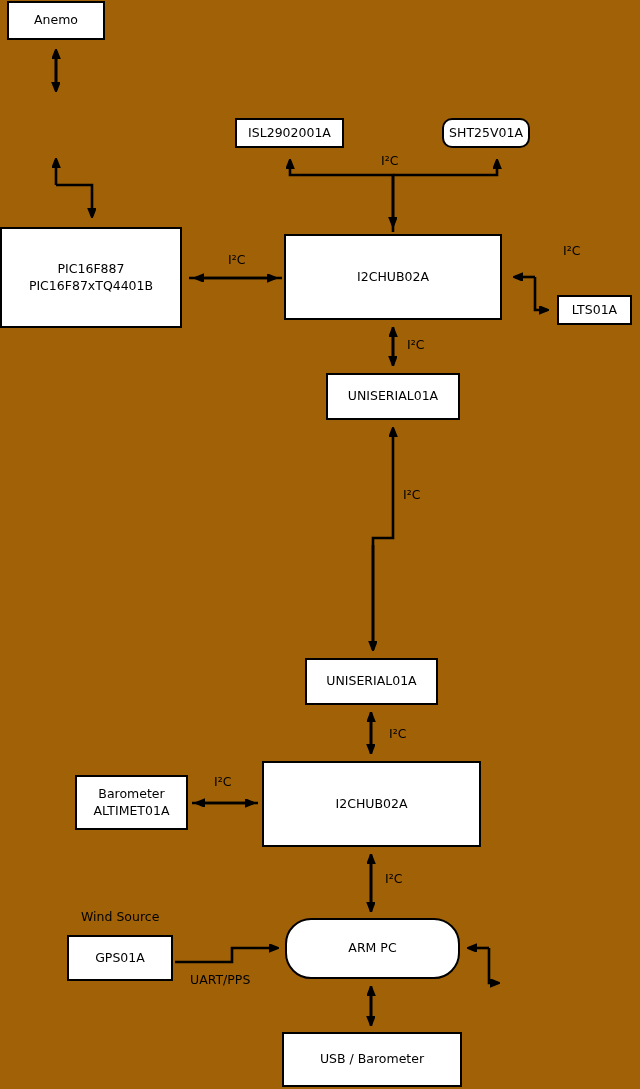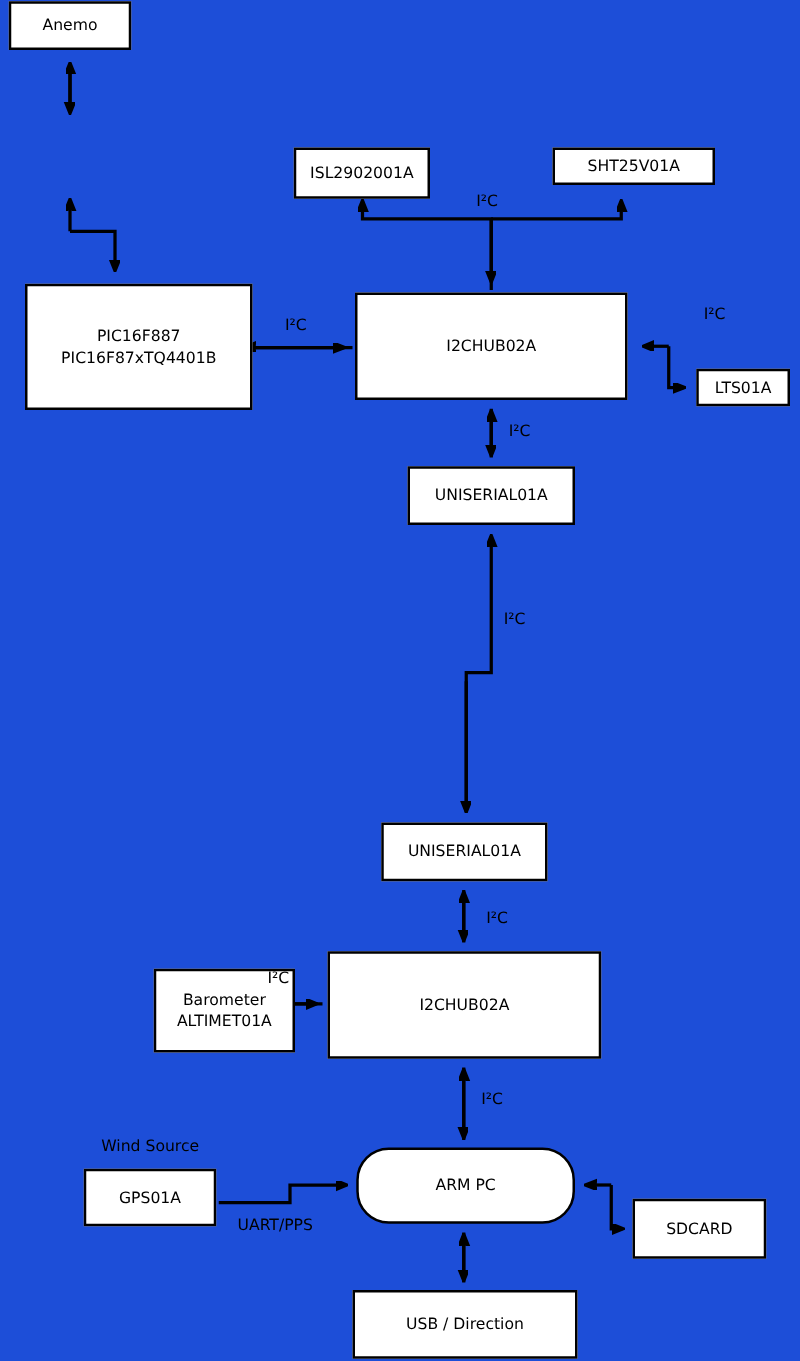--- a/index.html
+++ b/index.html
@@ -8,21 +8,21 @@
     padding: 0;
     background: #ffffff;
   }
   body {
     font-family: "DejaVu Sans", "Liberation Sans", sans-serif;
   }
   #canvas {
     position: relative;
     width: 640px;
     height: 1089px;
-    background: #1d4ed8;
+    background: #a16207;
     overflow: hidden;
     text-decoration: underline;
   }
   .node {
     position: absolute;
     box-sizing: border-box;
     border: 2px solid #000000;
     background: #ffffff;
     display: flex;
     align-items: center;
@@ -103,47 +103,46 @@
     <path d="M489,948 L469,948" marker-end="url(#ah)"></path>
     <path d="M489,948 L489,983 L498,983" marker-end="url(#ah)"></path>
 
     <line x1="371" y1="986" x2="371" y2="1024" marker-end="url(#ah)"></line>
     <line x1="371" y1="1026" x2="371" y2="988" marker-end="url(#ah)"></line>
   </svg>
 
   <div class="node" style="left:7px;top:1px;width:98px;height:39px;">Anemo</div>
 
 
-  <div class="node" style="left:20px;top:227px;width:182px;height:101px;">PIC16F887
+  <div class="node" style="left:0;top:227px;width:182px;height:101px;">PIC16F887
 PIC16F87xTQ4401B</div>
 
-  <div class="node" style="left:235px;top:118px;width:109px;height:41px;">ISL2902001A</div>
+  <div class="node" style="left:235px;top:118px;width:109px;height:30px;">ISL2902001A</div>
 
-  <div class="node" style="left:442px;top:118px;width:130px;height:30px;">SHT25V01A</div>
+  <div class="node" style="left:442px;top:118px;width:88px;height:30px;border-radius:10px;">SHT25V01A</div>
 
   <div class="node" style="left:284px;top:234px;width:218px;height:86px;">I2CHUB02A</div>
 
   <div class="node" style="left:557px;top:295px;width:75px;height:30px;text-align:center;">LTS01A</div>
 
   <div class="node" style="left:326px;top:373px;width:134px;height:47px;">UNISERIAL01A</div>
 
   <div class="node" style="left:305px;top:658px;width:133px;height:47px;">UNISERIAL01A</div>
 
-  <div class="node" style="left:75px;top:775px;width:113px;height:67px;margin-left:48px;">Barometer
+  <div class="node" style="left:75px;top:775px;width:113px;height:55px;">Barometer
 ALTIMET01A</div>
 
   <div class="node" style="left:262px;top:761px;width:219px;height:86px;">I2CHUB02A</div>
 
   <div class="node" style="left:67px;top:935px;width:106px;height:46px;">GPS01A</div>
 
   <div class="node" style="left:285px;top:918px;width:175px;height:61px;border-radius:26px;">ARM PC</div>
 
-  <div class="node" style="left:506px;top:959px;width:107px;height:48px;">SDCARD</div>
 
-  <div class="node" style="left:282px;top:1032px;width:180px;height:55px;">USB / Direction</div>
+  <div class="node" style="left:282px;top:1032px;width:180px;height:55px;">USB / Barometer</div>
 
   <div class="free-label" style="left:381px;top:153px;">I²C</div>
 
   <div class="free-label" style="left:228px;top:252px;">I²C</div>
 
   <div class="free-label" style="left:563px;top:243px;">I²C</div>
 
   <div class="free-label" style="left:407px;top:337px;">I²C</div>
 
   <div class="free-label" style="left:403px;top:487px;">I²C</div>

